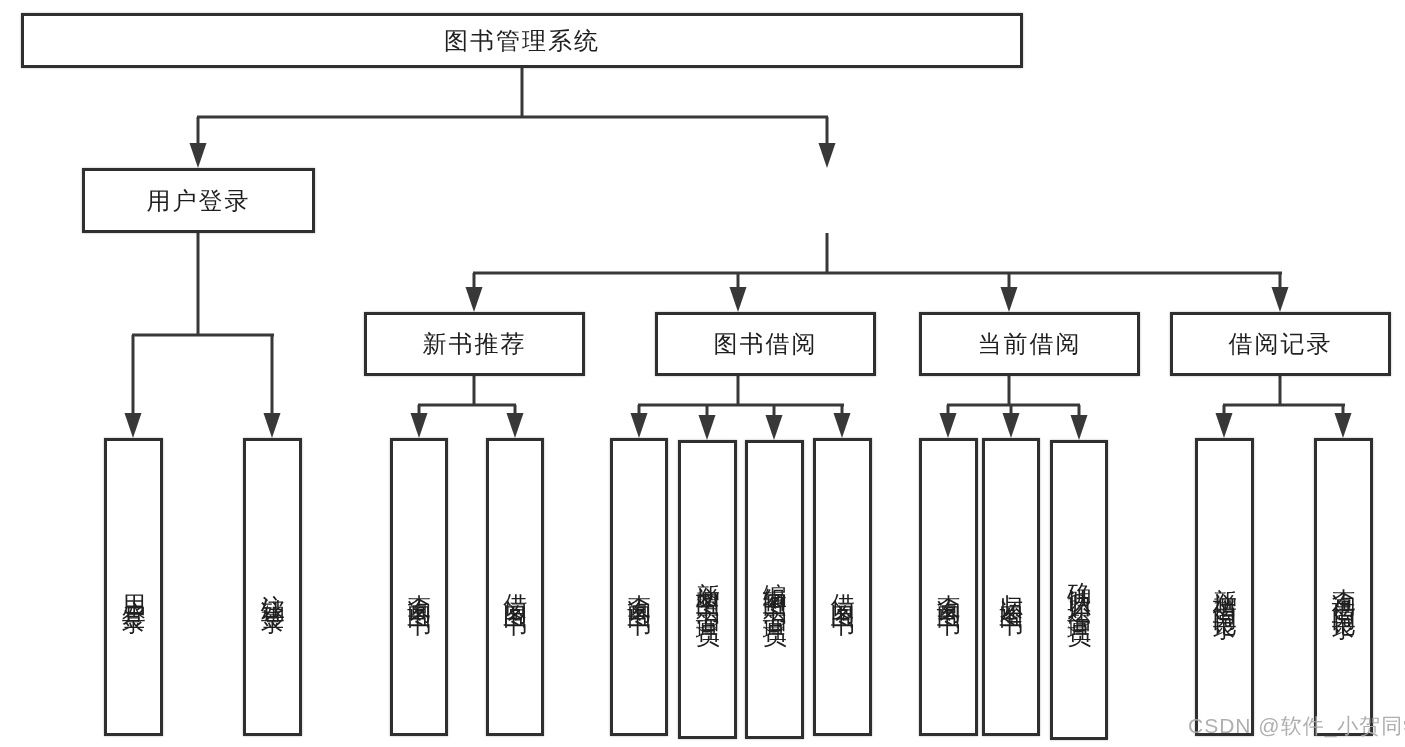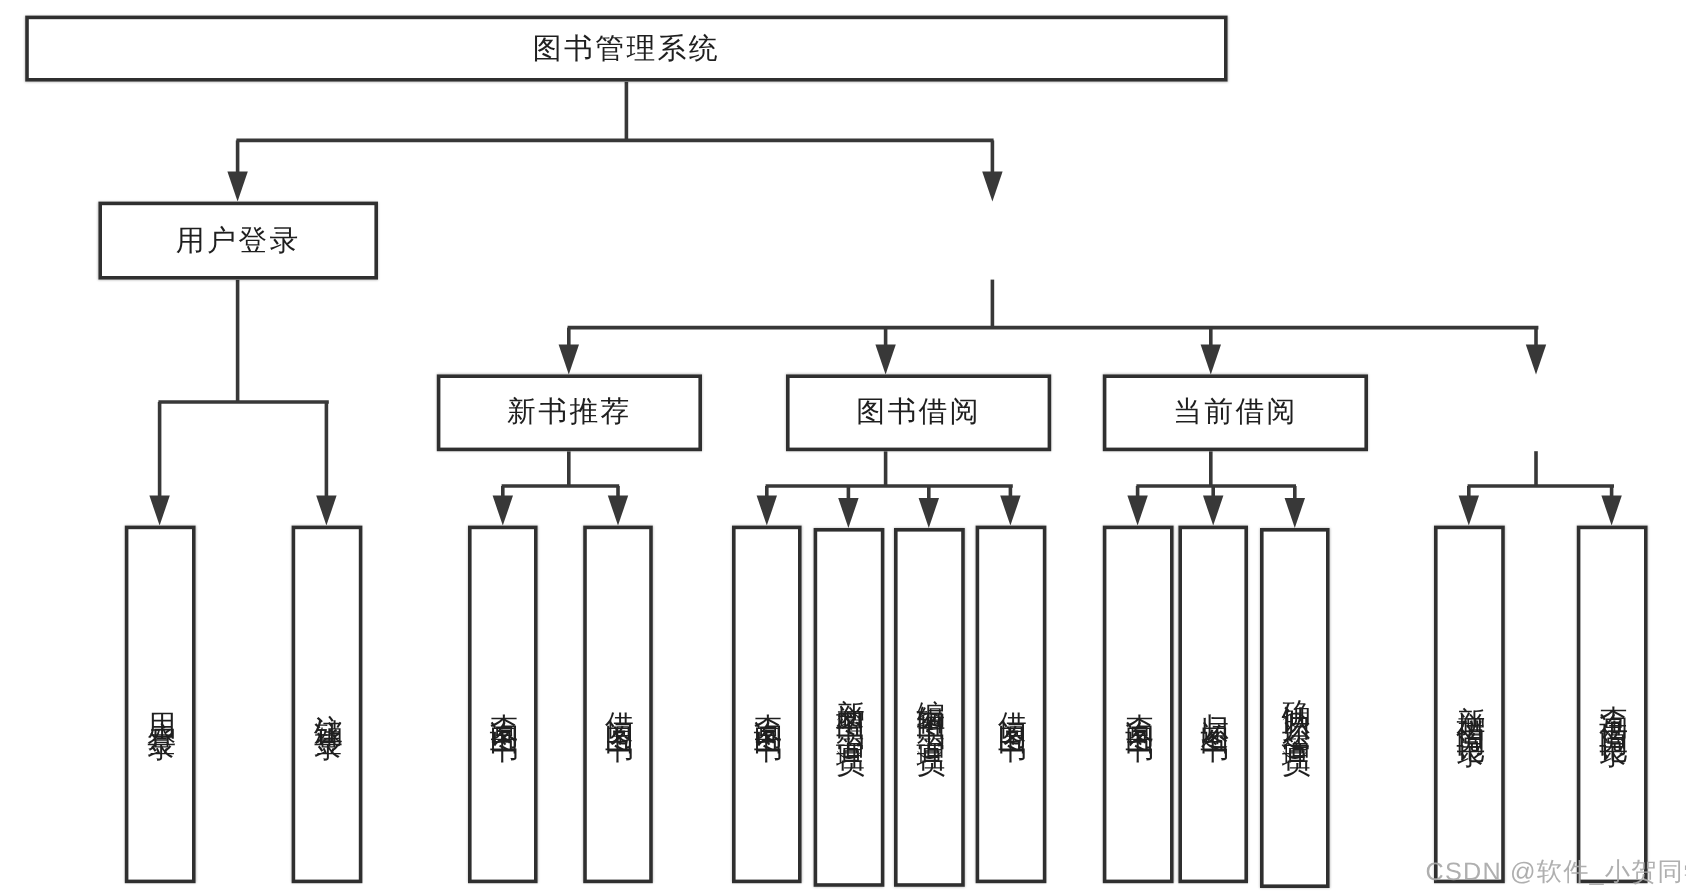--- a/index.html
+++ b/index.html
@@ -120,20 +120,23 @@
 
   <div class="node" style="left:364px;top:312px;width:221px;height:64px;">
     <span class="hlabel">新书推荐</span>
   </div>
   <div class="node" style="left:655px;top:312px;width:221px;height:64px;">
     <span class="hlabel">图书借阅</span>
   </div>
   <div class="node" style="left:899px;top:312px;width:221px;height:64px;margin-left:20px;">
     <span class="hlabel">当前借阅</span>
   </div>
+  <div class="node" style="left:1170px;top:312px;width:221px;height:64px;">
+    <span class="hlabel">借阅记录</span>
+  </div>
 
   <div class="node leaf" style="left:104px;top:438px;width:59px;height:298px;">
     <span class="vlabel">用户登录</span>
   </div>
   <div class="node leaf" style="left:243px;top:438px;width:59px;height:298px;">
     <span class="vlabel">注销登录</span>
   </div>
 
   <div class="node leaf" style="left:390px;top:438px;width:58px;height:298px;">
     <span class="vlabel">查询图书</span>

